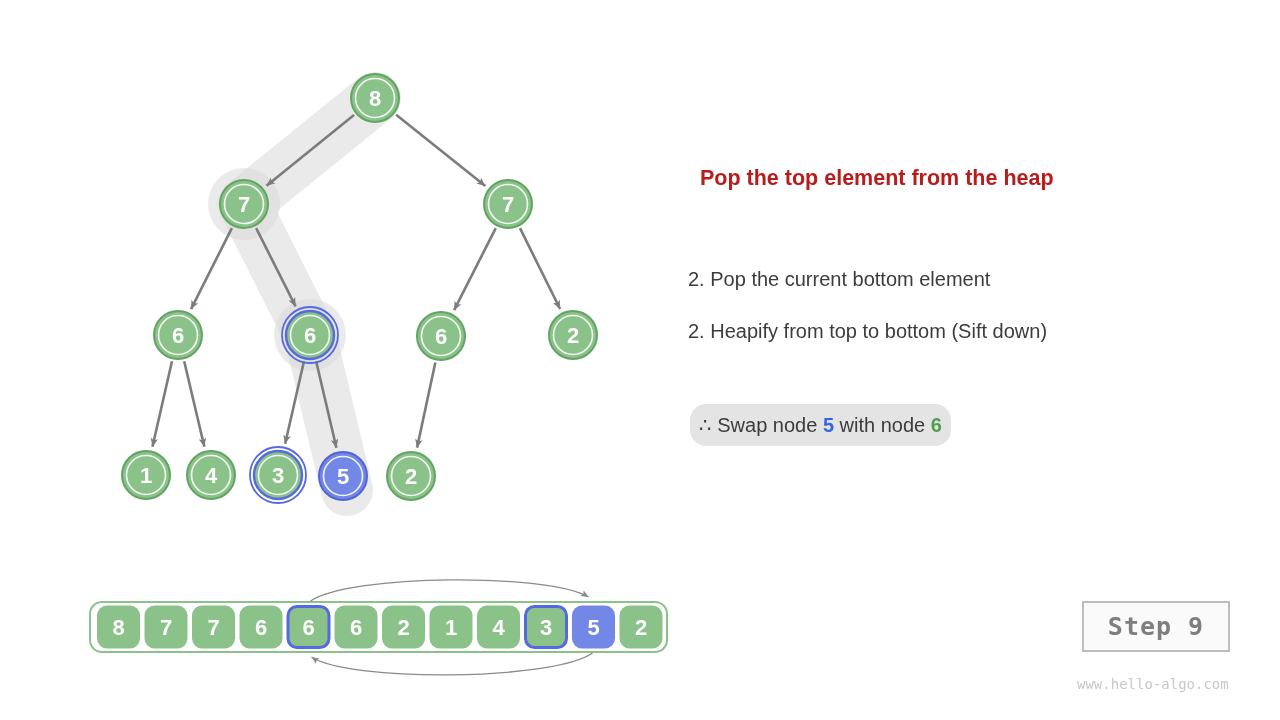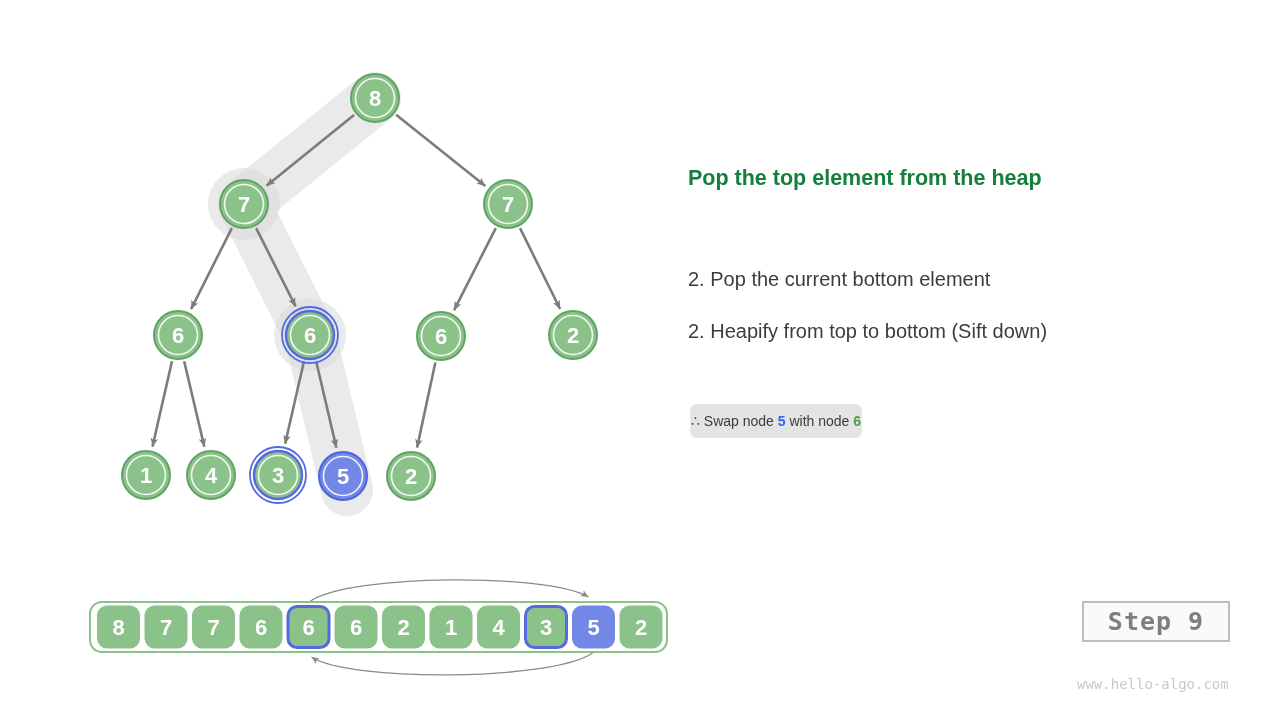--- a/index.html
+++ b/index.html
@@ -11,30 +11,30 @@
   }
   *{margin:0;padding:0;box-sizing:border-box;}
   html,body{width:1280px;height:720px;overflow:hidden;background:#ffffff;
     font-family:"Liberation Sans","DejaVu Sans",sans-serif;}
   .abs{position:absolute;}
   #stage{position:relative;width:1280px;height:720px;background:#fff;}
 
   
   #panel{left:688px;top:0;width:575px;height:560px;}
   .panel-line{position:absolute;left:0;font-size:20px;color:var(--text-dark);white-space:nowrap;}
-  #panel-title{top:166px;font-size:21.5px;font-weight:bold;color:#15803d;}
+  #panel-title{top:166px;font-size:21.5px;font-weight:bold;color:#b91c1c;margin-left:12px;}
   #step-1{top:216px;} #step-2{top:268px;} #step-3{top:320px;}
   #because-line{top:370px;left:18px;}
-  #therefore-pill{top:404px;left:2px;background:var(--pill-bg);border-radius:7px;
-    padding:9px 1px;font-size:14px;color:var(--text-dark);white-space:nowrap;}
+  #therefore-pill{top:404px;left:2px;background:var(--pill-bg);border-radius:16px;
+    padding:9px 9px;font-size:20px;color:var(--text-dark);white-space:nowrap;}
   .num-green{color:var(--text-green);font-weight:bold;}
   .num-blue{color:var(--text-blue);font-weight:bold;}
 
   
-  #step-badge{left:1082px;top:601px;width:148px;height:41px;background:var(--step-bg);
+  #step-badge{left:1082px;top:601px;width:148px;height:51px;background:var(--step-bg);
     border:2px solid var(--step-border);border-radius:0;display:flex;
     align-items:center;justify-content:center;}
   #step-badge span{font-family:"DejaVu Sans Mono","Liberation Mono",monospace;
     font-size:25px;font-weight:bold;color:var(--step-text);letter-spacing:1px;}
   #watermark{left:1077px;top:676px;font-family:"DejaVu Sans Mono","Liberation Mono",monospace;
     font-size:14px;color:var(--watermark);letter-spacing:0;}
 
   svg text{font-family:"Liberation Sans","DejaVu Sans",sans-serif;}
 </style>
 </head>

